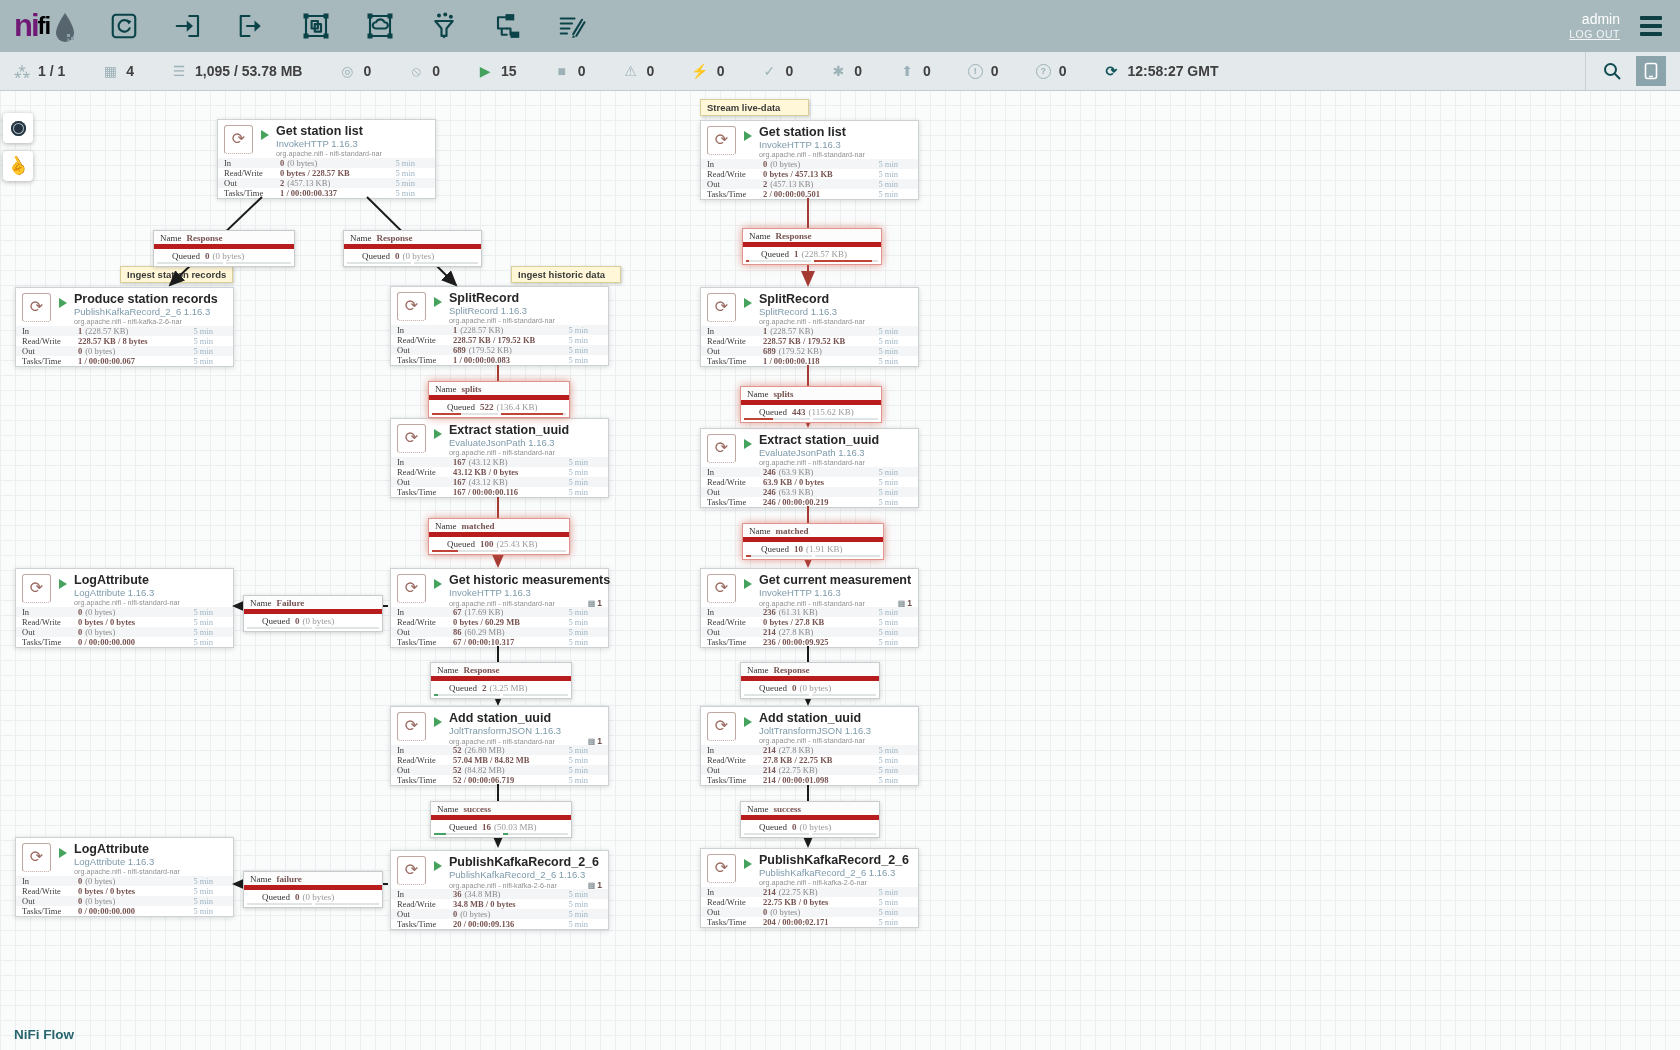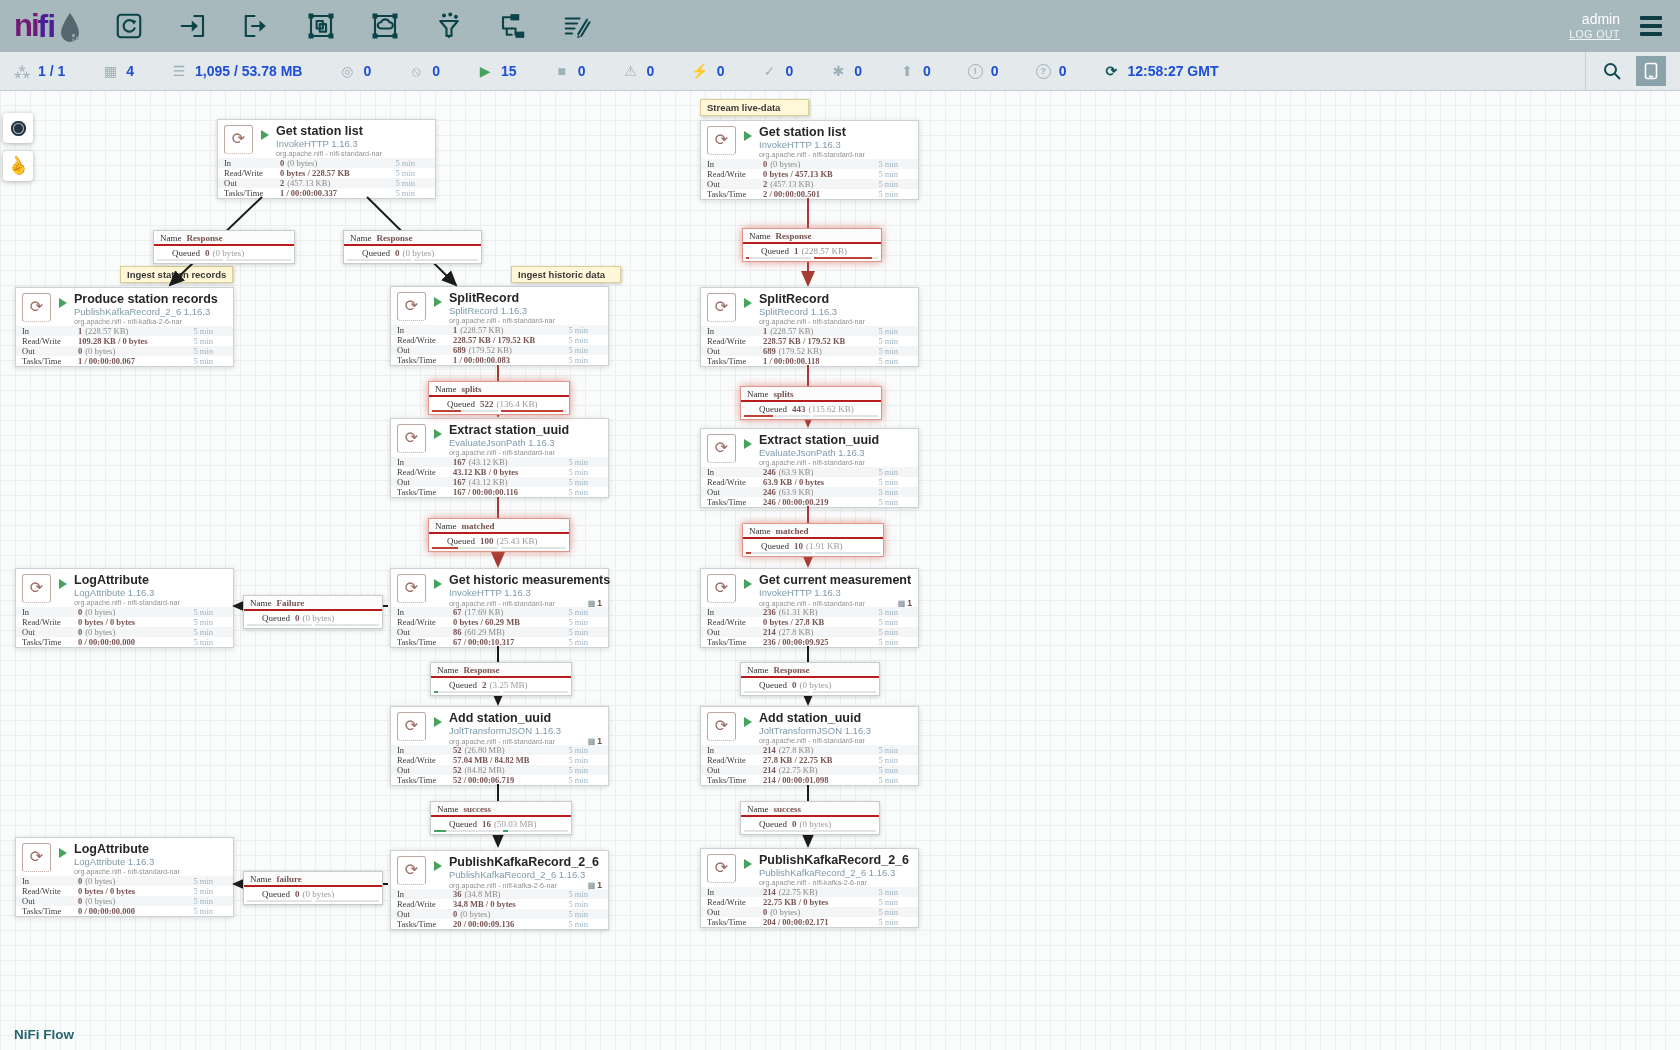--- a/index.html
+++ b/index.html
@@ -3,21 +3,21 @@
 <meta charset="utf-8">
 <style>
   html,body{margin:0;padding:0;width:1680px;height:1050px;overflow:hidden;
     font-family:"Liberation Sans",sans-serif;background:#f7f9fa;}
   .page{position:relative;width:1680px;height:1050px;}
 
   
   .header{height:52px;background:#a8b9bd;display:flex;align-items:center;padding:0 14px;position:relative;z-index:10;}
   .logo{display:flex;align-items:flex-end;margin-right:30px;cursor:default;}
   .logo-ni{font-size:31px;font-weight:900;letter-spacing:-2px;color:#701a75;line-height:40px;}
-  .logo-fi{font-size:32px;font-weight:900;letter-spacing:-1px;color:#4c1d95;line-height:40px;}
+  .logo-fi{font-size:24px;font-weight:900;letter-spacing:-1px;color:#000000;line-height:40px;}
   .logo-drop{margin-left:3px;margin-bottom:2px;}
   .toolbar{display:flex;gap:30px;align-items:center;}
   .tool{width:34px;height:34px;display:flex;align-items:center;justify-content:center;cursor:pointer;}
   .tool svg{stroke:#0b4448;fill:none;stroke-width:1.7;stroke-linecap:round;stroke-linejoin:round;}
   .tool svg .f{fill:#0b4448;stroke:none;}
   .hdr-right{margin-left:auto;display:flex;align-items:center;gap:16px;}
   .user-block{text-align:right;line-height:1.3;}
   .user-name{color:#ffffff;font-size:14px;}
   .logout{color:#f2f6f6;font-size:10.5px;letter-spacing:.5px;text-decoration:underline;cursor:pointer;}
   .menu-btn{display:flex;flex-direction:column;gap:4px;cursor:pointer;padding:4px;}
@@ -25,21 +25,21 @@
 
   
   .statusbar{height:38px;background:#e4e9eb;border-bottom:1px solid #c2ccd0;display:flex;align-items:center;
     padding:0 14px;position:relative;z-index:10;}
   .sb-item{display:flex;align-items:center;margin-right:37px;white-space:nowrap;}
   .sb-ico{font-style:normal;font-size:14px;color:#9cb1b8;margin-right:8px;min-width:16px;text-align:center;line-height:16px;}
   .sb-item.green .sb-ico{color:#44a25c;}
   .sb-item.teal .sb-ico{color:#11535a;font-weight:bold;}
   .sb-item.circled .sb-ico{border:1.5px solid #9cb1b8;border-radius:50%;width:13px;height:13px;min-width:13px;
     line-height:12px;font-size:9px;font-weight:bold;}
-  .sb-val{font-size:14px;color:#1d4ed8;font-weight:bold;}
+  .sb-val{font-size:14px;color:#404040;font-weight:bold;}
   .sb-right{margin-left:auto;display:flex;align-items:center;height:100%;border-left:1px solid #c6cfd2;padding-left:16px;}
   .search-btn{cursor:pointer;display:flex;align-items:center;}
   .panel-btn{width:30px;height:30px;margin-left:14px;background:#8ba3ab;display:flex;align-items:center;
     justify-content:center;cursor:pointer;}
 
   
   .canvas{position:absolute;top:90px;left:0;width:1680px;height:960px;overflow:hidden;
     background-color:#fafcfc;
     background-image:linear-gradient(#eceff1 1px,transparent 1px),linear-gradient(90deg,#eceff1 1px,transparent 1px);
     background-size:15px 15px;}
@@ -70,21 +70,21 @@
   .stat-label{width:56px;color:#3c3c3c;flex:none;}
   .stat-val{flex:1;min-width:0;color:#8a8a8a;white-space:nowrap;}
   .stat-num{color:#775351;font-weight:bold;}
   .stat-paren{color:#8a8a8a;margin-left:3px;}
   .stat-win{color:#a0b6c6;flex:none;padding-right:14px;}
 
   
   .conn{position:absolute;background:#ffffff;border:1px solid #c8cccd;box-shadow:0 1px 4px rgba(0,0,0,.18);
     font-family:"Liberation Serif",serif;font-size:9px;cursor:pointer;}
   .conn.alert{border-color:#e0948c;box-shadow:0 0 8px rgba(205,85,66,.6);}
-  .conn-r1{height:12px;line-height:12px;padding:1px 6px 0;border-bottom:2px solid #b91c1c;background:#fcfcfc;white-space:nowrap;font-family:Liberation Serif, serif;}
+  .conn-r1{height:12px;line-height:12px;padding:1px 6px 0;border-bottom:5px solid #b91c1c;background:#fcfcfc;white-space:nowrap;font-family:Liberation Serif, serif;}
   .conn-r2{height:12px;line-height:12px;padding:1px 18px 0;white-space:nowrap;}
   .ck{color:#333333;margin-right:5px;}
   .cv{color:#775351;font-weight:bold;}
   .cn{color:#775351;}
   .cs{color:#999999;margin-left:3px;}
   .conn-bars{display:flex;height:3px;gap:3px;padding:0 3px 1px;}
   .bar{flex:1;height:2px;background:#e0e4e5;position:relative;}
   .bar i{position:absolute;left:0;top:0;height:100%;display:block;}
 
   
@@ -334,21 +334,21 @@
       </div>
     </div>
     <div class="stat-rows">
             <div class="stat-row">
     <span class="stat-label">In</span>
     <span class="stat-val"><b class="stat-num">1</b><span class="stat-paren">(228.57 KB)</span></span>
     <span class="stat-win">5 min</span>
   </div>
             <div class="stat-row">
     <span class="stat-label">Read/Write</span>
-    <span class="stat-val"><b class="stat-num">109.28 KB / 0 bytes</b><span class="stat-paren"></span></span>
+    <span class="stat-val"><b class="stat-num">228.57 KB / 8 bytes</b><span class="stat-paren"></span></span>
     <span class="stat-win">5 min</span>
   </div>
             <div class="stat-row">
     <span class="stat-label">Out</span>
     <span class="stat-val"><b class="stat-num">0</b><span class="stat-paren">(0 bytes)</span></span>
     <span class="stat-win">5 min</span>
   </div>
             <div class="stat-row">
     <span class="stat-label">Tasks/Time</span>
     <span class="stat-val"><b class="stat-num">1 / 00:00:00.067</b><span class="stat-paren"></span></span>

